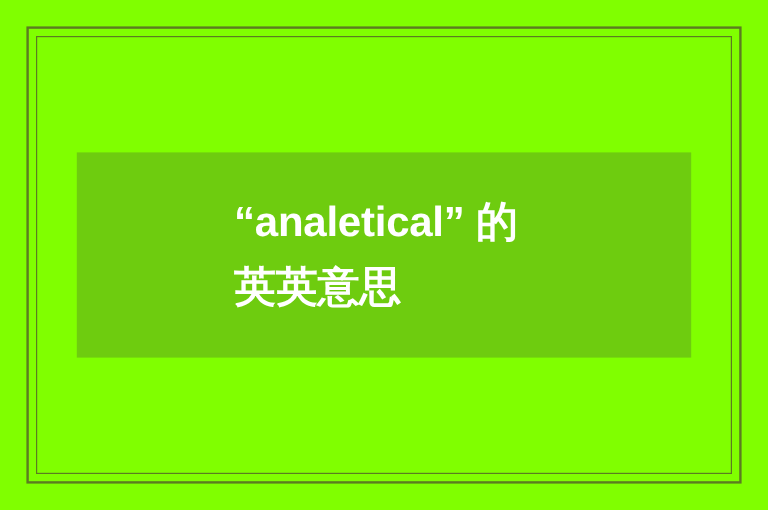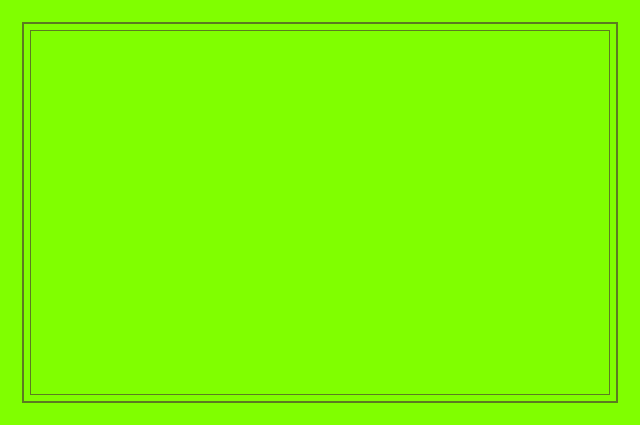--- a/index.html
+++ b/index.html
@@ -73,14 +73,17 @@
 </style>
 </head>
 <body>
 
 <div id="canvas">
 
   <div class="frame frame-outer"></div>
 
   <div class="frame frame-inner"></div>
 
+  <div id="card">
+    <h1 id="headline">“analetical” 的英英意思</h1>
+  </div>
 
 </div>
 
 </body></html>

